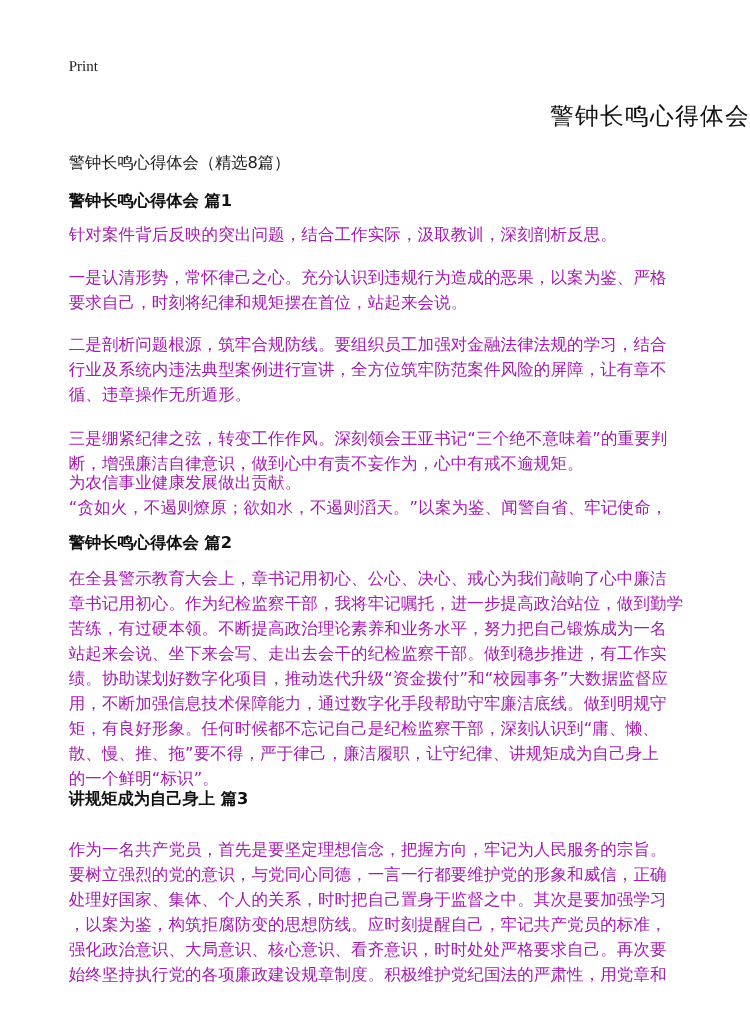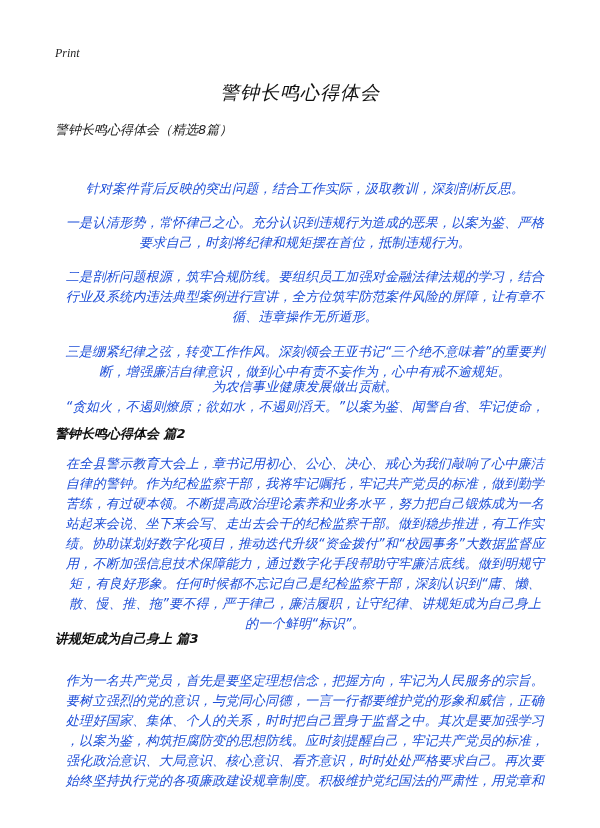--- a/index.html
+++ b/index.html
@@ -1,78 +1,78 @@
 <!DOCTYPE html>
 <html><head>
 <meta charset="utf-8">
 <style>
   html, body { margin: 0; padding: 0; background: #ffffff; }
   body {
     width: 600px; height: 828px; overflow: hidden; position: relative;
     color: #1a1a1a;
     font-family: "DejaVu Sans", "Liberation Sans", sans-serif;
   }
-  .page { position: absolute; left: 0; top: 0; width: 600px; height: 828px; font-style: italic; }
+  .page { position: absolute; left: 0; top: 0; width: 600px; height: 828px; }
   .print-label {
     position: absolute; left: 55px; top: 46px;
     font-family: "Liberation Serif", "DejaVu Serif", serif;
     font-size: 12px; color: #222;
   }
   .doc-title {
     position: absolute; left: 0; width: 600px; top: 80px;
-    text-align: center; font-size: 19px; font-weight: normal; color: #111;
+    text-align: right; font-size: 19px; font-weight: normal; color: #111;
     letter-spacing: 1px;
   }
   .subtitle {
     position: absolute; left: 55px; top: 121px; font-size: 13px; color: #222;
   }
   .section-heading {
     position: absolute; left: 55px; font-size: 13px; font-weight: bold; color: #111;
   }
   .para {
     position: absolute; left: 55px; width: 500px;
-    font-size: 13.2px; line-height: 20px; color: #1d4ed8;
+    font-size: 13.2px; line-height: 20px; color: #a21caf;
     letter-spacing: 0.1px;
-    text-align: center;
   }
   .para .ln { display: block; white-space: nowrap; }
 </style>
 </head>
 <body>
 
 <div class="page">
   <div class="print-label">Print</div>
   <h1 class="doc-title" style="margin:0">警钟长鸣心得体会</h1>
   <div class="subtitle">警钟长鸣心得体会（精选8篇）</div>
 
+  <div class="section-heading" style="top:152px">警钟长鸣心得体会 篇1</div>
   <div class="para" style="top:179px">
     <span class="ln">针对案件背后反映的突出问题，结合工作实际，汲取教训，深刻剖析反思。</span>
   </div>
   <div class="para" style="top:213px">
     <span class="ln">一是认清形势，常怀律己之心。充分认识到违规行为造成的恶果，以案为鉴、严格</span>
-    <span class="ln">要求自己，时刻将纪律和规矩摆在首位，抵制违规行为。</span>
+    <span class="ln">要求自己，时刻将纪律和规矩摆在首位，站起来会说。</span>
   </div>
   <div class="para" style="top:267px">
     <span class="ln">二是剖析问题根源，筑牢合规防线。要组织员工加强对金融法律法规的学习，结合</span>
     <span class="ln">行业及系统内违法典型案例进行宣讲，全方位筑牢防范案件风险的屏障，让有章不</span>
     <span class="ln">循、违章操作无所遁形。</span>
   </div>
   <div class="para" style="top:342px">
     <span class="ln">三是绷紧纪律之弦，转变工作作风。深刻领会王亚书记“三个绝不意味着”的重要判</span>
     <span class="ln">断，增强廉洁自律意识，做到心中有责不妄作为，心中有戒不逾规矩。</span>
   </div>
   <div class="para" style="top:377px">
     <span class="ln">为农信事业健康发展做出贡献。</span>
     <span class="ln">“贪如火，不遏则燎原；欲如水，不遏则滔天。”以案为鉴、闻警自省、牢记使命，</span>
   </div>
 
   <div class="section-heading" style="top:425px">警钟长鸣心得体会 篇2</div>
   <div class="para" style="top:454px">
     <span class="ln">在全县警示教育大会上，章书记用初心、公心、决心、戒心为我们敲响了心中廉洁</span>
-    <span class="ln">自律的警钟。作为纪检监察干部，我将牢记嘱托，牢记共产党员的标准，做到勤学</span>
+    <span class="ln">章书记用初心。作为纪检监察干部，我将牢记嘱托，进一步提高政治站位，做到勤学</span>
     <span class="ln">苦练，有过硬本领。不断提高政治理论素养和业务水平，努力把自己锻炼成为一名</span>
     <span class="ln">站起来会说、坐下来会写、走出去会干的纪检监察干部。做到稳步推进，有工作实</span>
     <span class="ln">绩。协助谋划好数字化项目，推动迭代升级“资金拨付”和“校园事务”大数据监督应</span>
     <span class="ln">用，不断加强信息技术保障能力，通过数字化手段帮助守牢廉洁底线。做到明规守</span>
     <span class="ln">矩，有良好形象。任何时候都不忘记自己是纪检监察干部，深刻认识到“庸、懒、</span>
     <span class="ln">散、慢、推、拖”要不得，严于律己，廉洁履职，让守纪律、讲规矩成为自己身上</span>
     <span class="ln">的一个鲜明“标识”。</span>
   </div>
 
   <div class="section-heading" style="top:630px">讲规矩成为自己身上 篇3</div>

